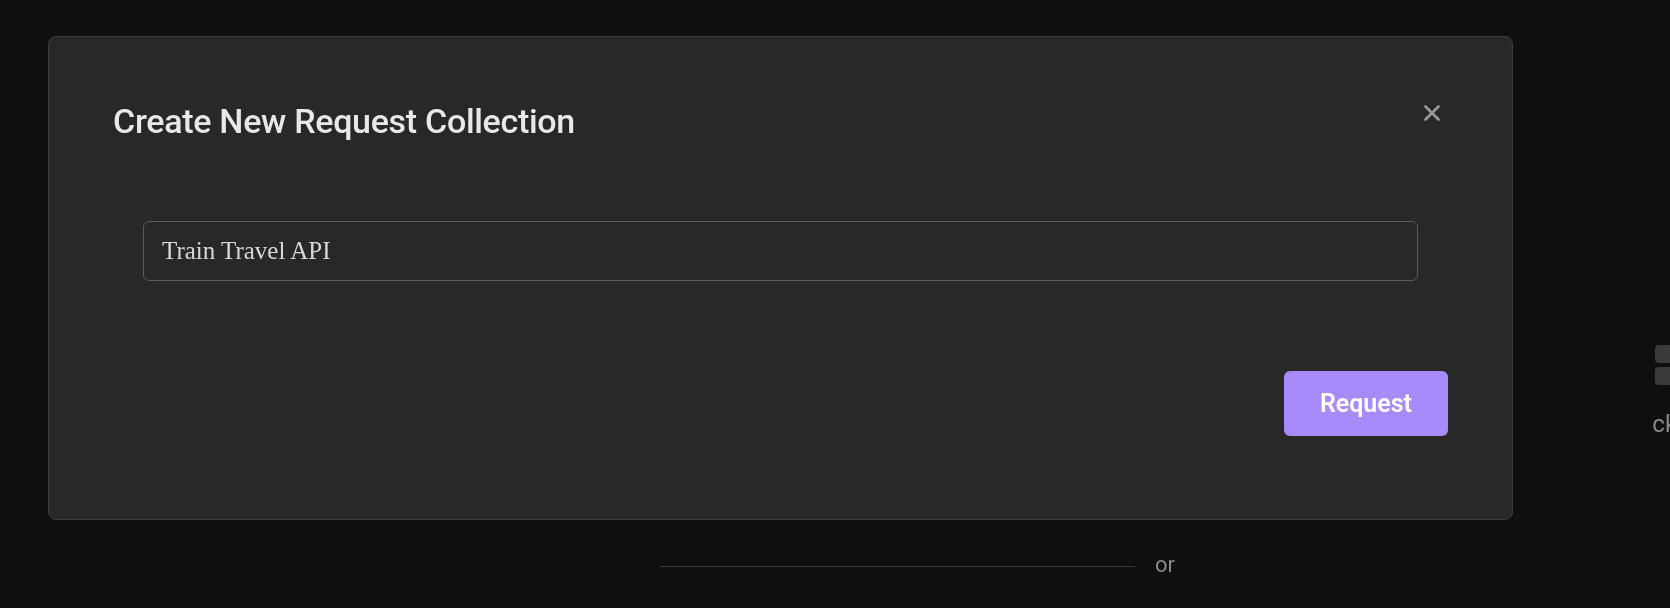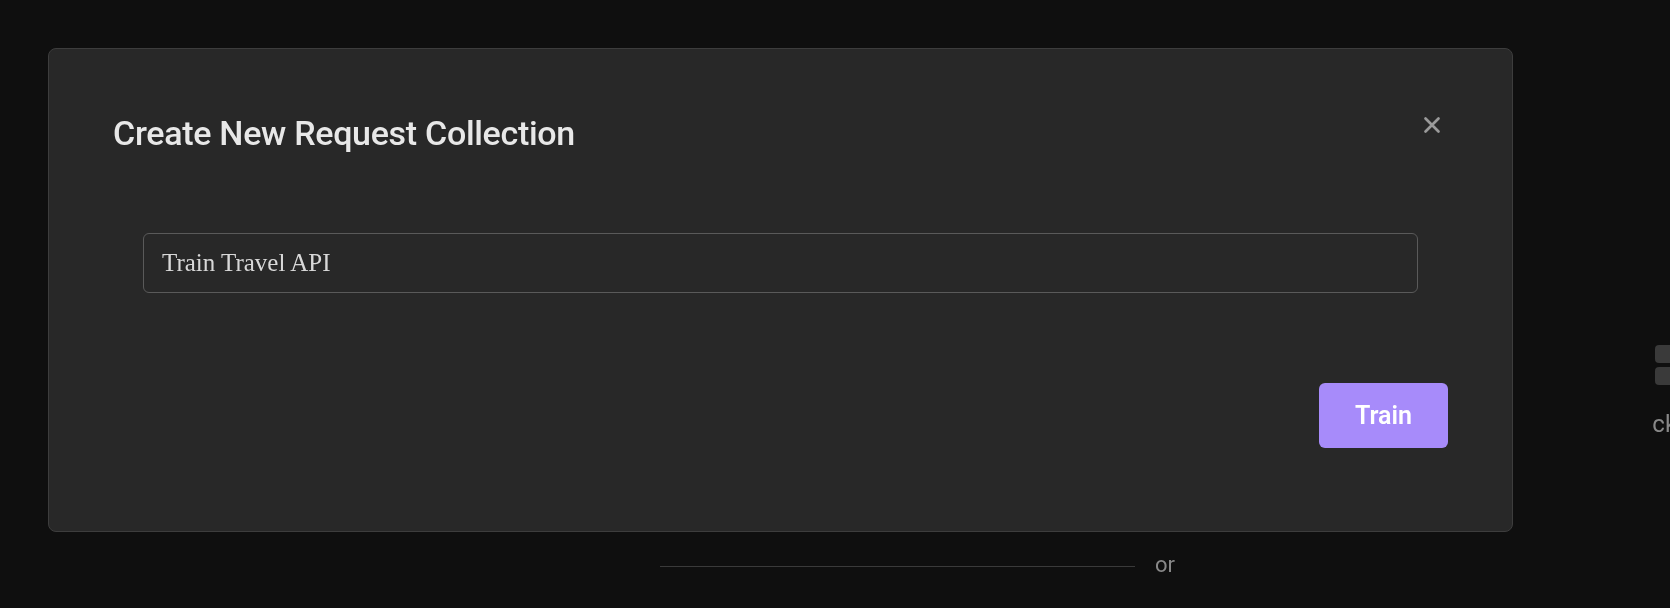--- a/index.html
+++ b/index.html
@@ -68,21 +68,20 @@
     .modal {
       position: absolute;
       left: 48px;
       top: 36px;
       width: 1465px;
       height: 484px;
       background-color: #282828;
       border: 1px solid #3d3d3d;
       border-radius: 8px;
       padding: 64px 64px 40px 64px;
-      margin-top: 12px;
     }
 
     .modal-header {
       display: flex;
       justify-content: space-between;
       align-items: flex-start;
       margin-bottom: 80px;
     }
 
     .modal-title {
@@ -168,15 +167,15 @@
     <button class="close-btn">
       <svg viewBox="0 0 24 24" fill="none">
         <path d="M18 6L6 18M6 6l12 12" stroke-linecap="round"></path>
       </svg>
     </button>
   </div>
   <div class="input-wrapper">
     <input type="text" class="name-input" value="Train Travel API" style="">
   </div>
   <div class="modal-footer">
-    <button class="create-btn">Train</button>
+    <button class="create-btn">Request</button>
   </div>
 </div>
 
 </body></html>

